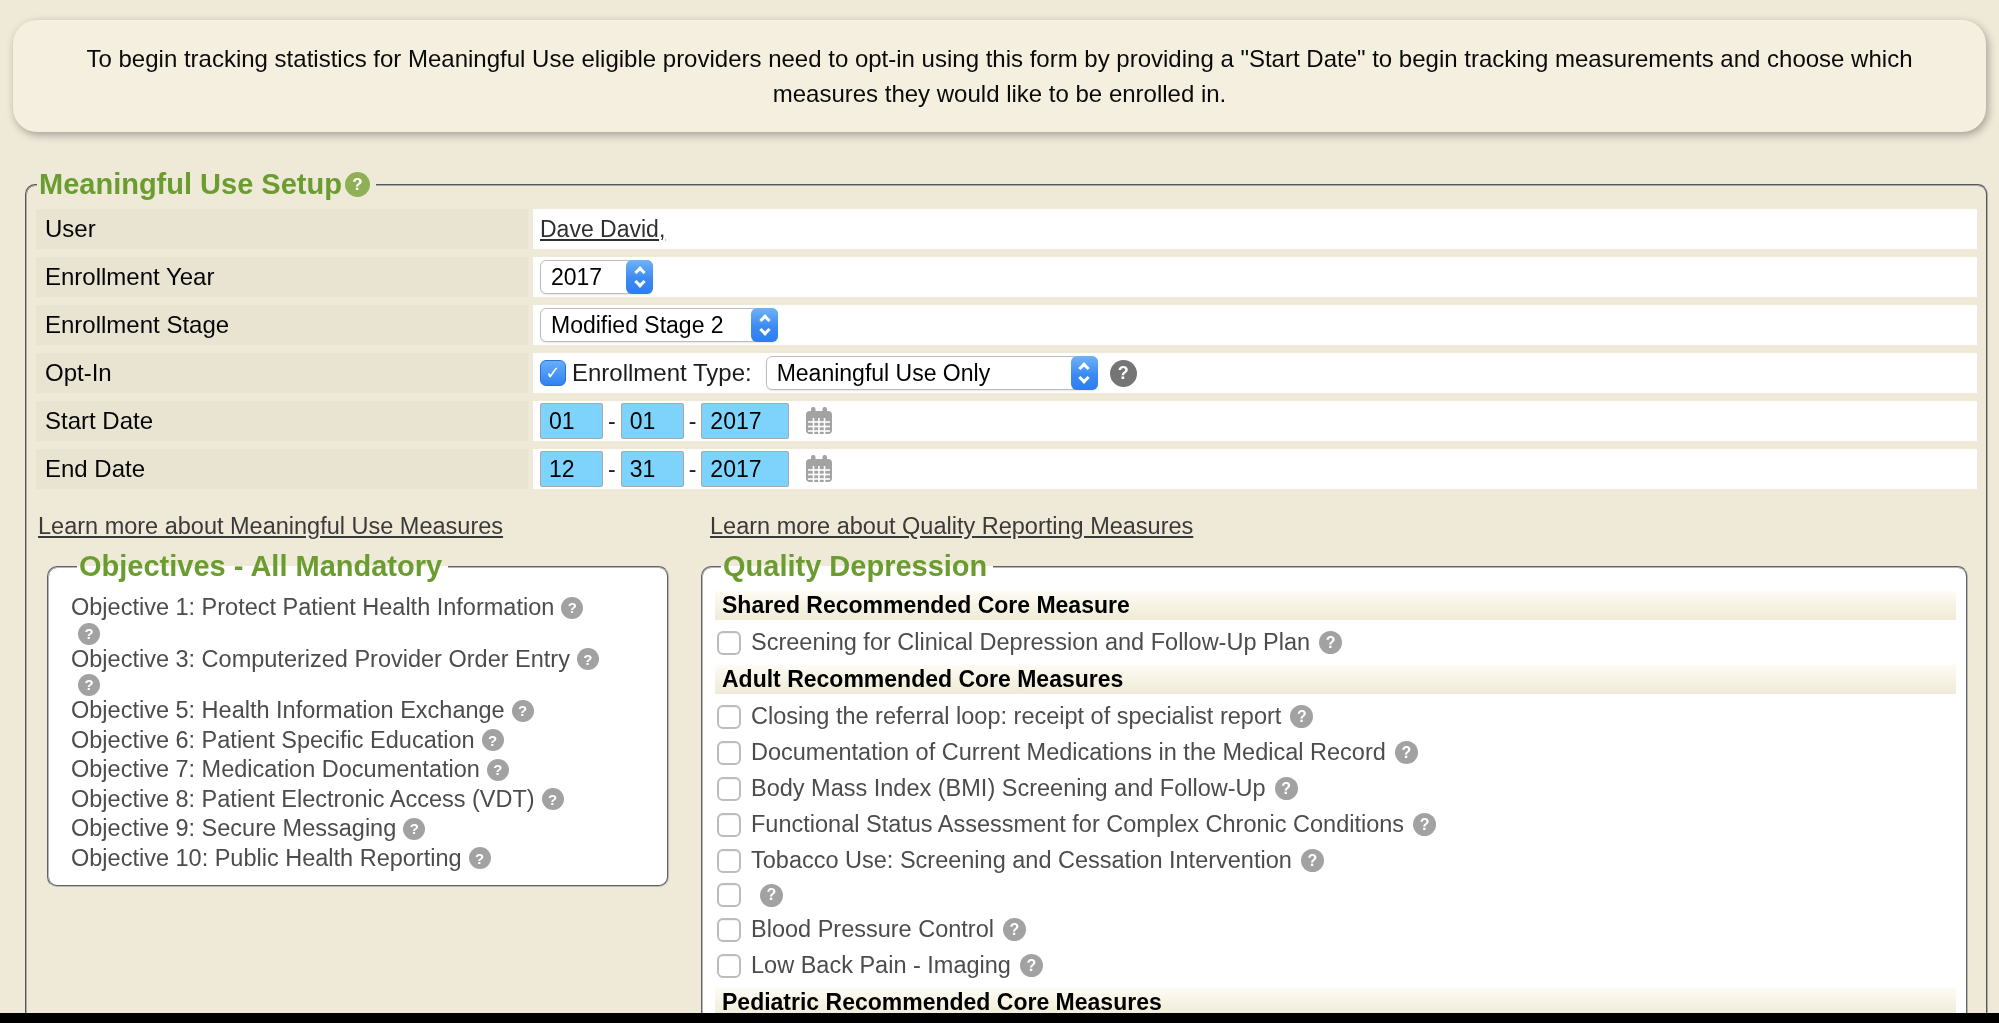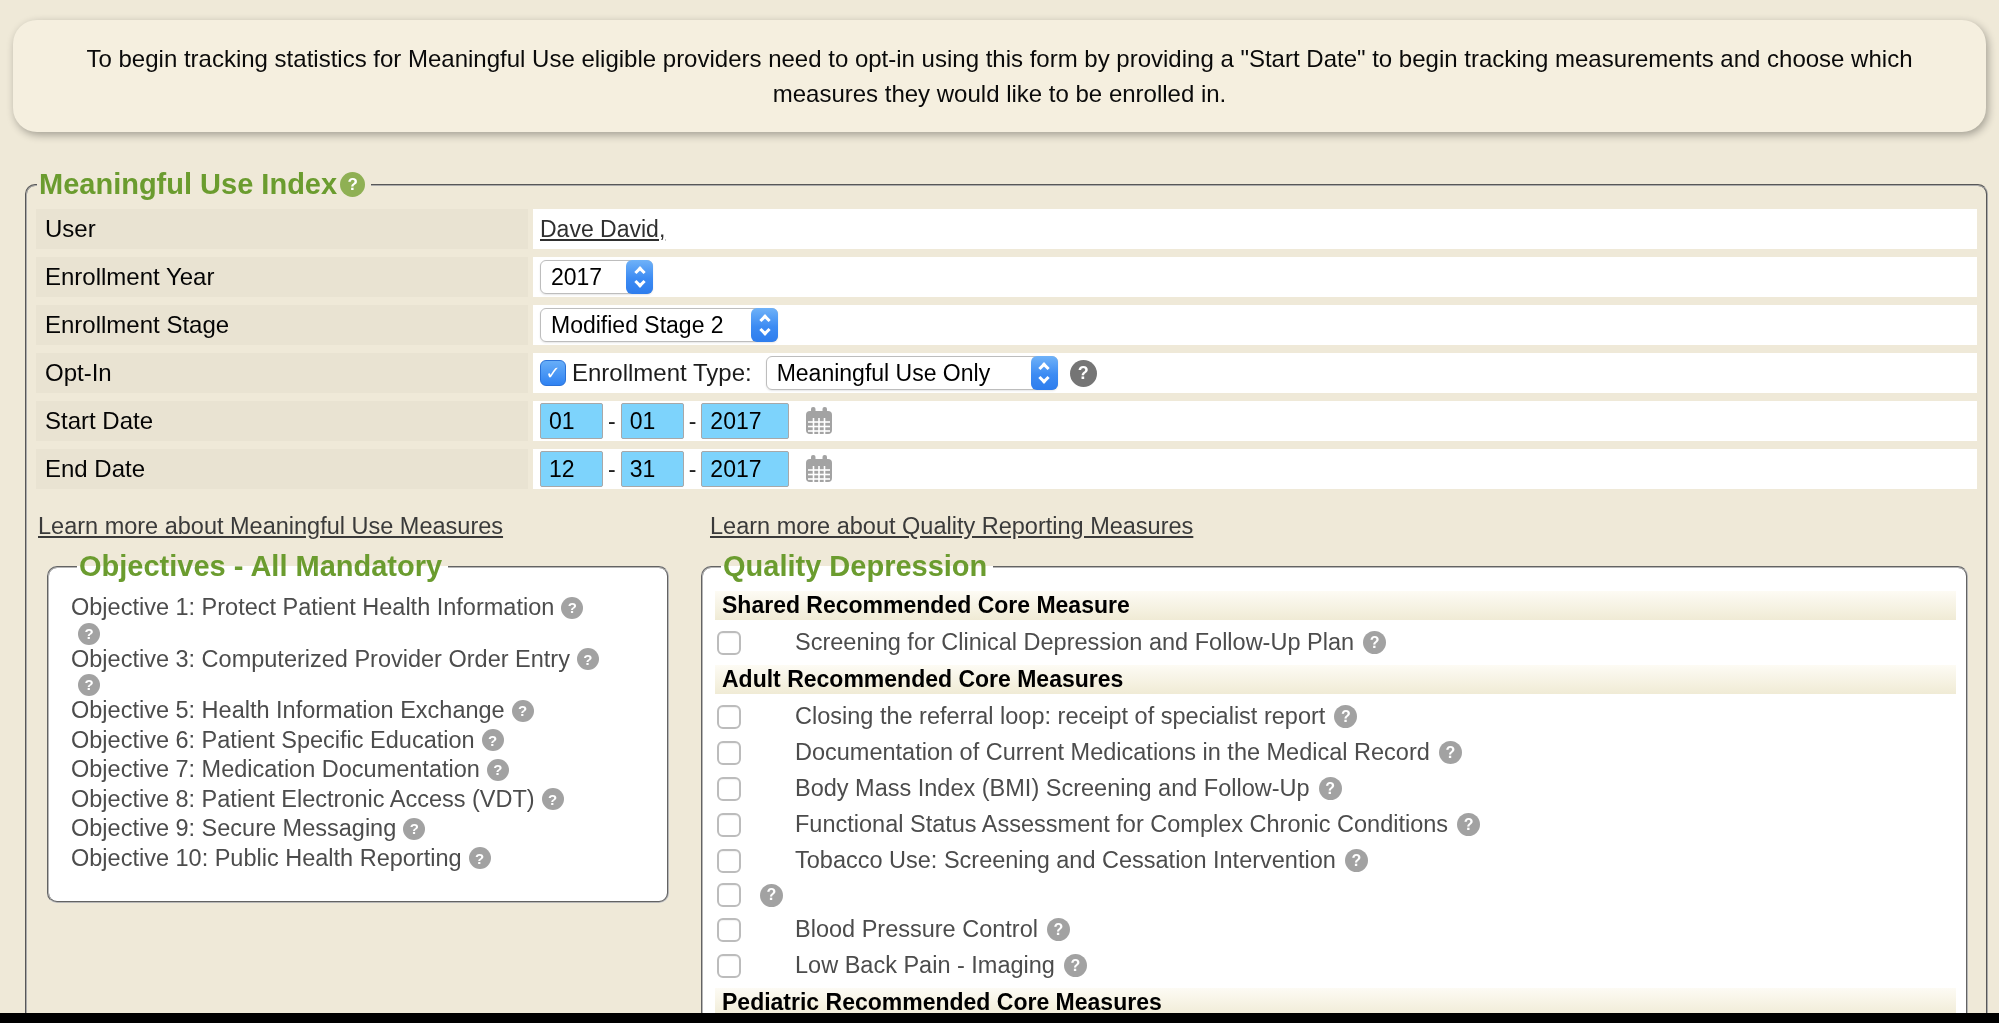--- a/index.html
+++ b/index.html
@@ -104,52 +104,52 @@
   
   .links-row { display: flex; margin: 16px 0 0 2px; padding-left: 5px; }
   .links-left { width: 672px; }
   .links-row a { font-size: 23.5px; color: #3a3a3a; text-decoration: underline; cursor: pointer; }
   
   .columns { display: flex; margin: 10px 0 0 16px; align-items: flex-start; }
   fieldset.inner {
     border: 2px groove #b7b7b7; border-radius: 10px; background: #fff;
     padding: 4px 10px 0 12px;
   }
-  fieldset.objectives { width: 622px; padding-left: 22px; padding-bottom: 28px; }
+  fieldset.objectives { width: 622px; padding-left: 22px; padding-bottom: 12px; }
   fieldset.quality { flex: 1; margin-left: 32px; margin-right: 14px; height: 640px; }
   .obj-list { list-style: none; margin-top: 6px; }
   .obj-list li { font-size: 23.5px; color: #4c4c4c; line-height: 29.5px; display: flex; align-items: center; }
   .obj-list .help { width: 22px; height: 22px; font-size: 15px; margin-left: 7px; }
   
   .bar {
     height: 29px; line-height: 29px;
     background: linear-gradient(180deg, #fdfbf4 0%, #f0ebd5 100%);
     font-size: 23px; font-weight: bold; color: #000;
     padding-left: 7px; margin: 7px 0 4px 0;
   }
   .bar.first { margin-top: 4px; }
   .qrow { display: flex; align-items: center; margin: 9px 0 9px 2px; }
   .qrow .cbx-off { margin-right: 10px; }
-  .qrow .qlabel { font-size: 23.5px; color: #4c4c4c; margin-left: 44px; }
+  .qrow .qlabel { font-size: 23.5px; color: #4c4c4c; }
   .qrow .help { width: 23px; height: 23px; }
   .bottom-bar {
     position: absolute; left: 0; right: 0; bottom: 0; height: 10px;
     background: #000; z-index: 10;
   }
 </style>
 </head>
 <body>
 
 <div class="instruction-box">
   <p>To begin tracking statistics for Meaningful Use eligible providers need to opt-in using this form by providing a "Start Date" to begin tracking measurements and choose which measures they would like to be enrolled in.</p>
 </div>
 
 <fieldset class="outer">
   <legend class="flegend">
-    <span>Meaningful Use Index</span>
+    <span>Meaningful Use Setup</span>
     <span class="help green">?</span>
   </legend>
 
   <table class="setup">
     <tbody>
         <tr>
       <th>User</th>
       <td>
             <div class="cellflex">
         <a class="ulink">Dave David,</a>
@@ -185,21 +185,21 @@
           </td>
     </tr>
     <tr>
       <th>Opt-In</th>
       <td>
             <div class="cellflex">
         <span class="cbx-on">
           <span>✓</span>
         </span>
         <span class="etype-label">Enrollment Type:</span>
-        <span class="select" style="width:292px">
+        <span class="select" style="width:332px">
           <span class="select-val">Meaningful Use Only</span>
           <span class="cap">
             <i class="chev up"></i>
             <i class="chev down"></i>
           </span>
         </span>
         <span class="help dark">?</span>
       </div>
           </td>
     </tr>

